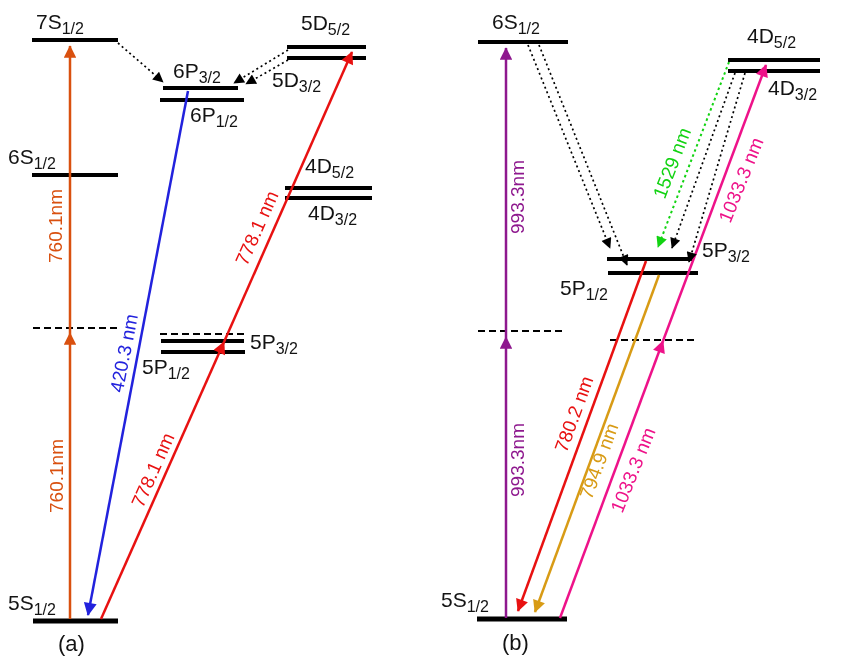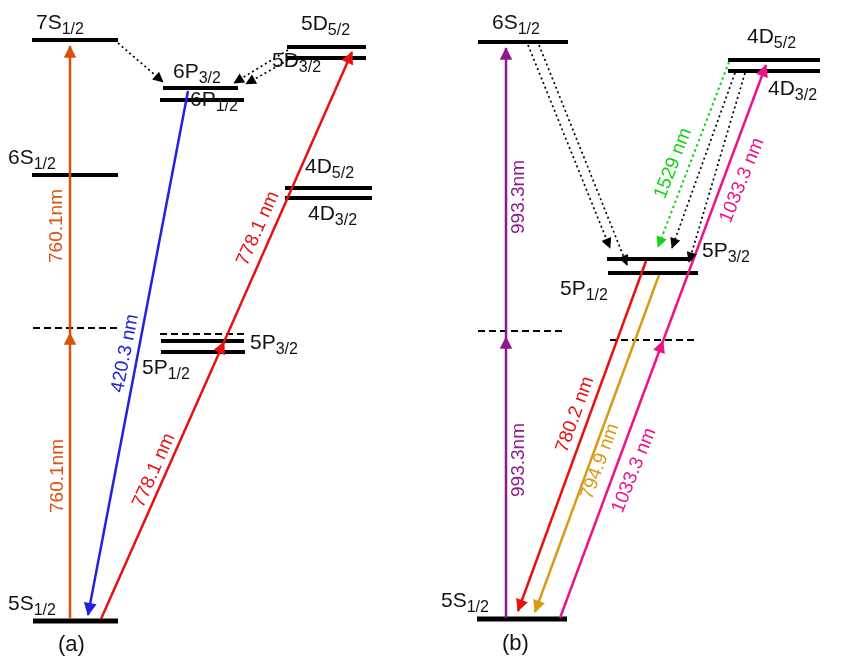--- a/index.html
+++ b/index.html
@@ -93,23 +93,23 @@
     <line x1="528" y1="45" x2="610" y2="248" stroke-width="1.7" stroke-dasharray="2 3" marker-end="url(#ah-black)" stroke="#000000"></line>
     <line x1="539" y1="45" x2="627" y2="265" stroke-width="1.7" stroke-dasharray="2 3" marker-end="url(#ah-black)" stroke="#000000"></line>
     <line x1="735" y1="73" x2="672" y2="248" stroke-width="1.7" stroke-dasharray="2 3" marker-end="url(#ah-black)" stroke="#000000"></line>
     <line x1="745" y1="73" x2="689" y2="262" stroke-width="1.7" stroke-dasharray="2 3" marker-end="url(#ah-black)" stroke="#000000"></line>
   </svg>
 
   <div class="lvl" style="left:36px;top:11px"><span>7S</span><span class="sub">1/2</span></div>
   <div class="lvl" style="left:8px;top:146px"><span>6S</span><span class="sub">1/2</span></div>
   <div class="lvl" style="left:8px;top:592px"><span>5S</span><span class="sub">1/2</span></div>
   <div class="lvl" style="left:173px;top:60px"><span>6P</span><span class="sub">3/2</span></div>
-  <div class="lvl" style="left:190px;top:88px"><span>6P</span><span class="sub">1/2</span></div>
+  <div class="lvl" style="left:190px;top:104px"><span>6P</span><span class="sub">1/2</span></div>
   <div class="lvl" style="left:301px;top:12px"><span>5D</span><span class="sub">5/2</span></div>
-  <div class="lvl" style="left:272px;top:49px"><span>5D</span><span class="sub">3/2</span></div>
+  <div class="lvl" style="left:272px;top:69px"><span>5D</span><span class="sub">3/2</span></div>
   <div class="lvl" style="left:305px;top:155px"><span>4D</span><span class="sub">5/2</span></div>
   <div class="lvl" style="left:308px;top:202px"><span>4D</span><span class="sub">3/2</span></div>
   <div class="lvl" style="left:250px;top:331px"><span>5P</span><span class="sub">3/2</span></div>
   <div class="lvl" style="left:142px;top:356px"><span>5P</span><span class="sub">1/2</span></div>
   <div class="cap" style="left:58px;top:633px">(a)</div>
 
   <div class="wl" style="left: 55px; top: 226px; transform: translate(-50%, -50%) rotate(-90deg); color: rgb(217, 80, 15);">760.1nm</div>
   <div class="wl" style="left: 56px; top: 476px; transform: translate(-50%, -50%) rotate(-90deg); color: rgb(217, 80, 15);">760.1nm</div>
   <div class="wl" style="left: 124px; top: 353px; transform: translate(-50%, -50%) rotate(-79deg); color: rgb(34, 34, 221);">420.3 nm</div>
   <div class="wl" style="left: 257px; top: 228px; transform: translate(-50%, -50%) rotate(-66deg); color: rgb(232, 17, 17);">778.1 nm</div>

